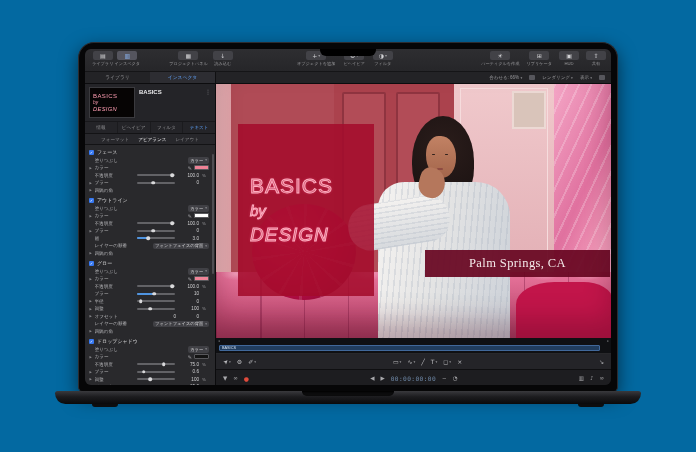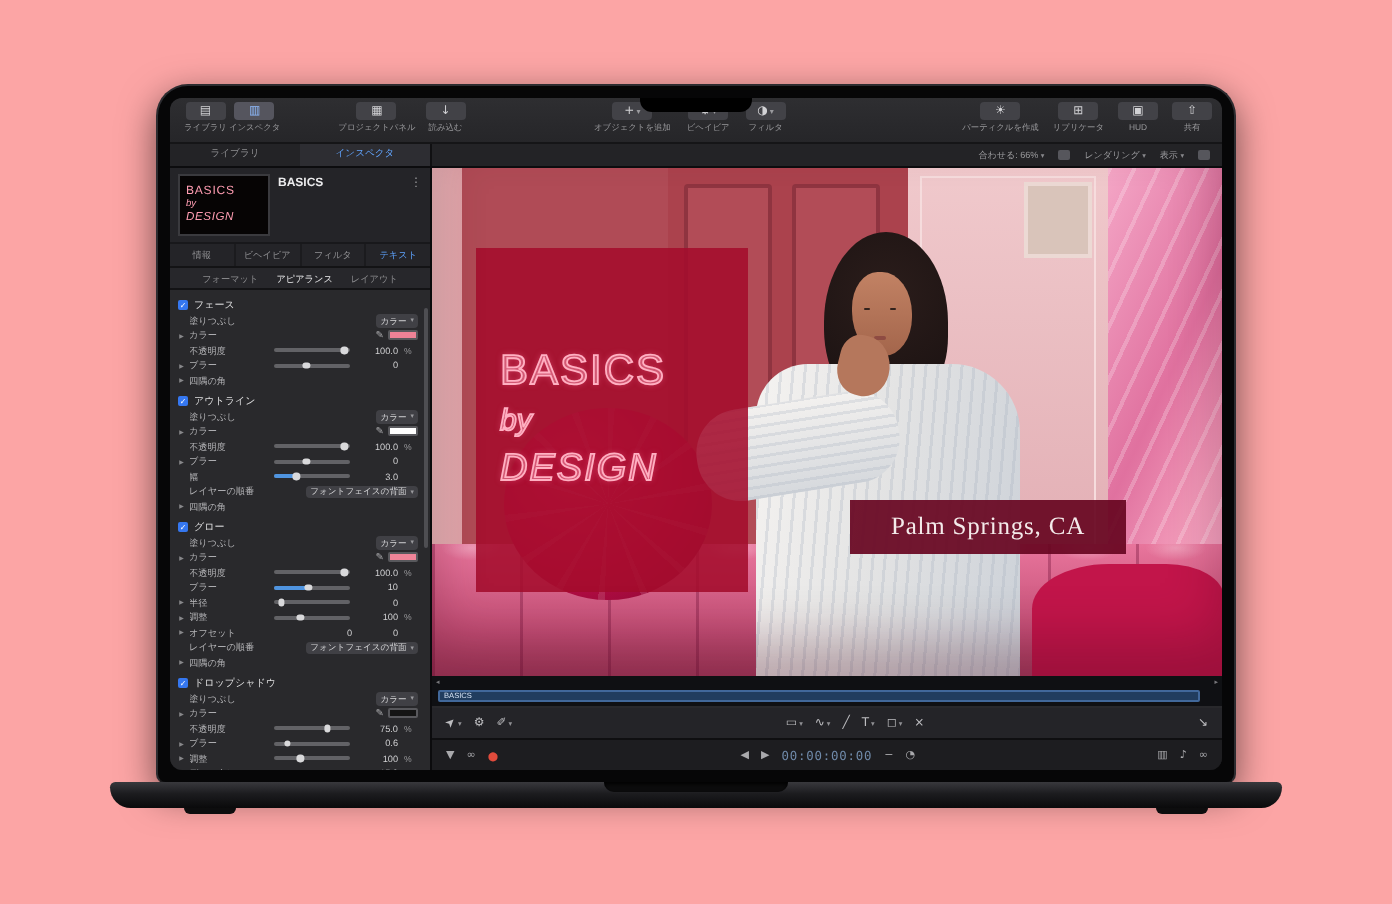--- a/index.html
+++ b/index.html
@@ -1,17 +1,17 @@
 <!DOCTYPE html>
 <html><head>
 <meta charset="utf-8">
 <style>
   html,body{margin:0;padding:0;width:696px;height:452px;background:#1a1a1c;
     font-family:"Liberation Sans","DejaVu Sans",sans-serif;-webkit-font-smoothing:antialiased;}
-  .stage{position:relative;width:696px;height:452px;overflow:hidden;background:#fca5a5;}
+  .stage{position:relative;width:696px;height:452px;overflow:hidden;background:#0369a1;}
   
   .lid{position:absolute;left:78px;top:42px;width:540px;height:350px;background:#060607;
     border:1px solid #2c2c30;border-bottom-color:#18181a;border-radius:16px 16px 5px 5px;box-sizing:border-box;
     box-shadow:0 6px 18px rgba(0,0,0,.55);}
   .screen{position:absolute;left:6px;top:6px;width:526px;height:336px;background:#101012;overflow:hidden;border-radius:6px;}
   .notch{position:absolute;left:50%;top:0;transform:translateX(-50%);width:56px;height:7px;background:#000;
     border-radius:0 0 6px 6px;z-index:90;}
   .base{position:absolute;left:55px;top:391px;width:586px;height:13px;
     background:linear-gradient(#39393d,#1c1c1f 45%,#0a0a0b);border-radius:3px 3px 12px 12px;}
   .base-notch{position:absolute;left:50%;top:0;transform:translateX(-50%);width:92px;height:5px;background:#0c0c0d;
@@ -124,21 +124,21 @@
   .lips{left:221px;top:84px;width:6px;height:1.8px;background:#8e4b42;border-radius:1px;z-index:7;}
   .hand{left:203px;top:84px;width:26px;height:30px;z-index:7;background:#b5775c;border-radius:40% 60% 50% 50%;
     transform:rotate(14deg);}
   .overlayRect{left:22px;top:40px;width:136px;height:172px;z-index:8;background:rgba(164,12,44,.88);
     display:flex;flex-direction:column;justify-content:center;padding-left:12px;box-sizing:border-box;gap:6px;}
   .overlayRect span{position:static;color:rgba(255,178,195,.35);-webkit-text-stroke:.9px #ffb0c2;
     text-shadow:0 0 3px rgba(255,110,150,.55);font-family:"Liberation Sans",sans-serif;}
   .hl1{font-size:21px;letter-spacing:1px;line-height:22px;}
   .hl2{font-size:15px;font-style:italic;line-height:15px;}
   .hl3{font-size:19px;font-style:italic;letter-spacing:1px;line-height:21px;}
-  .locBar{left:209px;top:166px;width:138px;height:27px;z-index:8;background:rgba(104,6,33,.93);
+  .locBar{left:209px;top:166px;width:185px;height:27px;z-index:8;background:rgba(104,6,33,.93);
     display:flex;align-items:center;justify-content:center;}
   .locBar span{position:static;font-family:"Liberation Serif","DejaVu Serif",serif;font-size:12.5px;
     color:#f4eaea;letter-spacing:.4px;}
   .shade{inset:0;z-index:9;box-shadow:inset 0 -18px 26px rgba(70,5,25,.30);pointer-events:none;}
   
   .timeline{flex:1;background:#151517;display:flex;flex-direction:column;min-height:0;}
   .tlMini{height:15px;flex:none;position:relative;background:#0f1013;border-bottom:1px solid #28282b;}
   .edgeArrow{position:absolute;top:1px;font-size:3.5px;color:#77777b;}
   .edgeArrow.l{left:2px}.edgeArrow.r{right:2px}
   .clip{position:absolute;left:3px;right:11px;bottom:2px;height:6px;background:#213d5e;border:1px solid #41689a;

